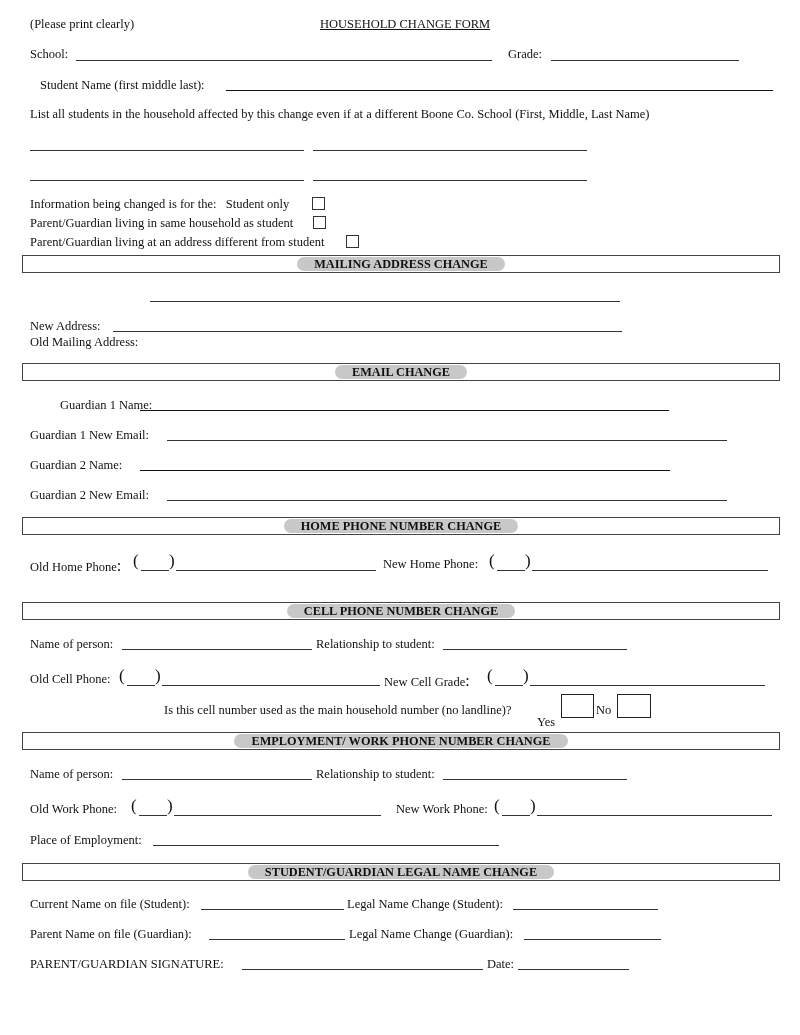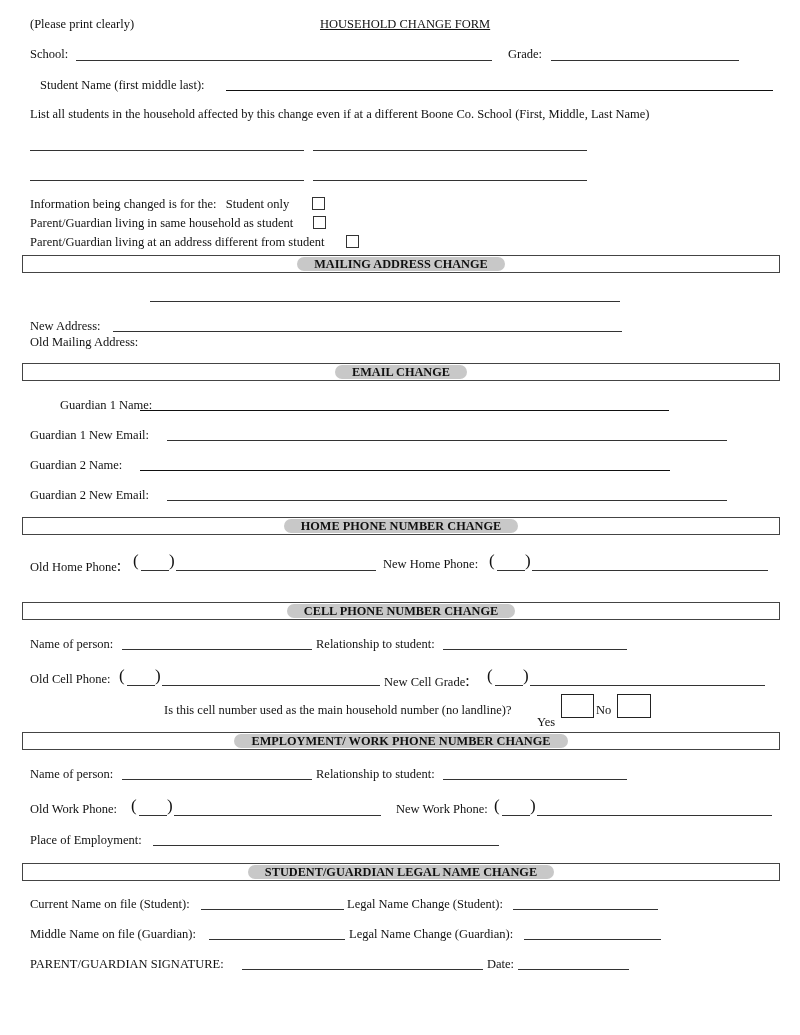--- a/index.html
+++ b/index.html
@@ -160,21 +160,21 @@
 <div class="line" style="left:153px;width:346px;top:845px;"></div>
 
 <div class="section" style="top:863px;">
   <span class="title">STUDENT/GUARDIAN LEGAL NAME CHANGE</span>
 </div>
 <div class="abs" style="left:30px;top:897px;">Current Name on file (Student):</div>
 <div class="line" style="left:201px;width:143px;top:909px;"></div>
 <div class="abs" style="left:347px;top:897px;">Legal Name Change (Student):</div>
 <div class="line" style="left:513px;width:145px;top:909px;"></div>
 
-<div class="abs" style="left:30px;top:927px;">Middle Name on file (Guardian):</div>
+<div class="abs" style="left:30px;top:927px;">Parent Name on file (Guardian):</div>
 <div class="line" style="left:209px;width:136px;top:939px;"></div>
 <div class="abs" style="left:349px;top:927px;">Legal Name Change (Guardian):</div>
 <div class="line" style="left:524px;width:137px;top:939px;"></div>
 
 <div class="abs" style="left:30px;top:957px;">PARENT/GUARDIAN SIGNATURE:</div>
 <div class="line" style="left:242px;width:241px;top:969px;"></div>
 <div class="abs" style="left:487px;top:957px;">Date:</div>
 <div class="line" style="left:518px;width:111px;top:969px;"></div>
 
 </body></html>

